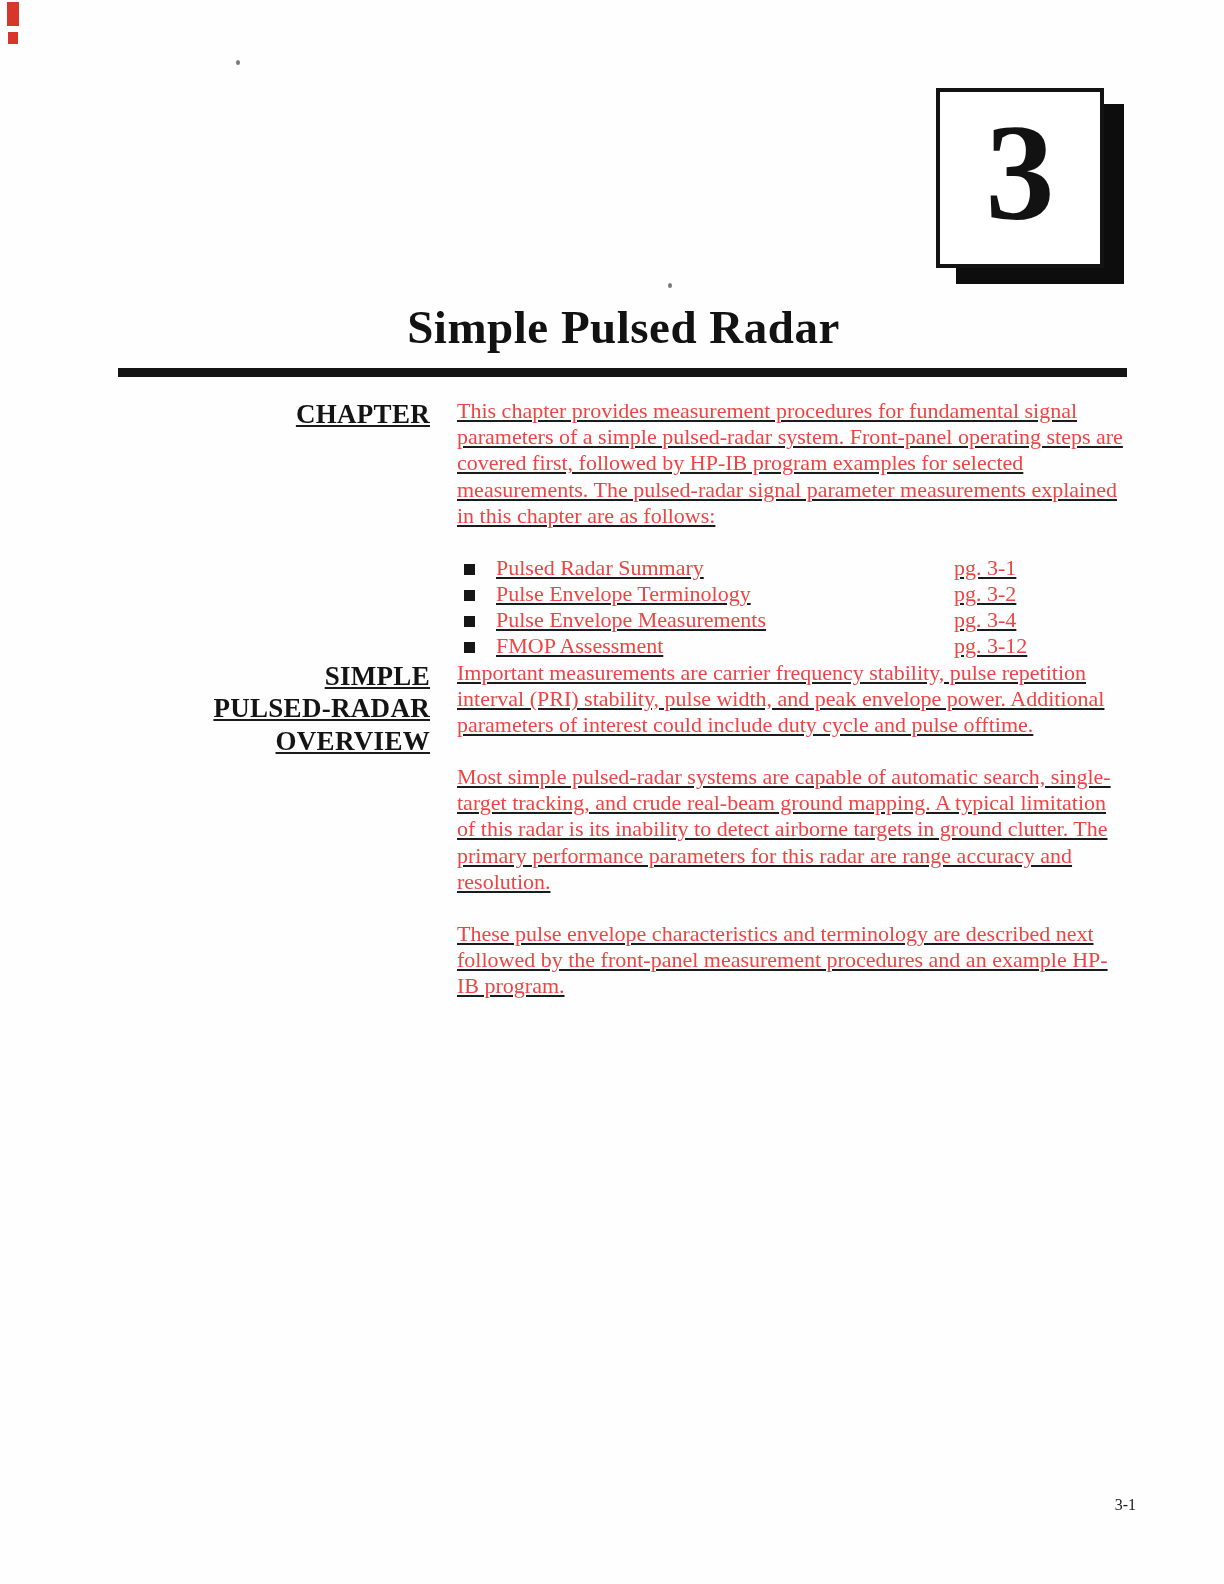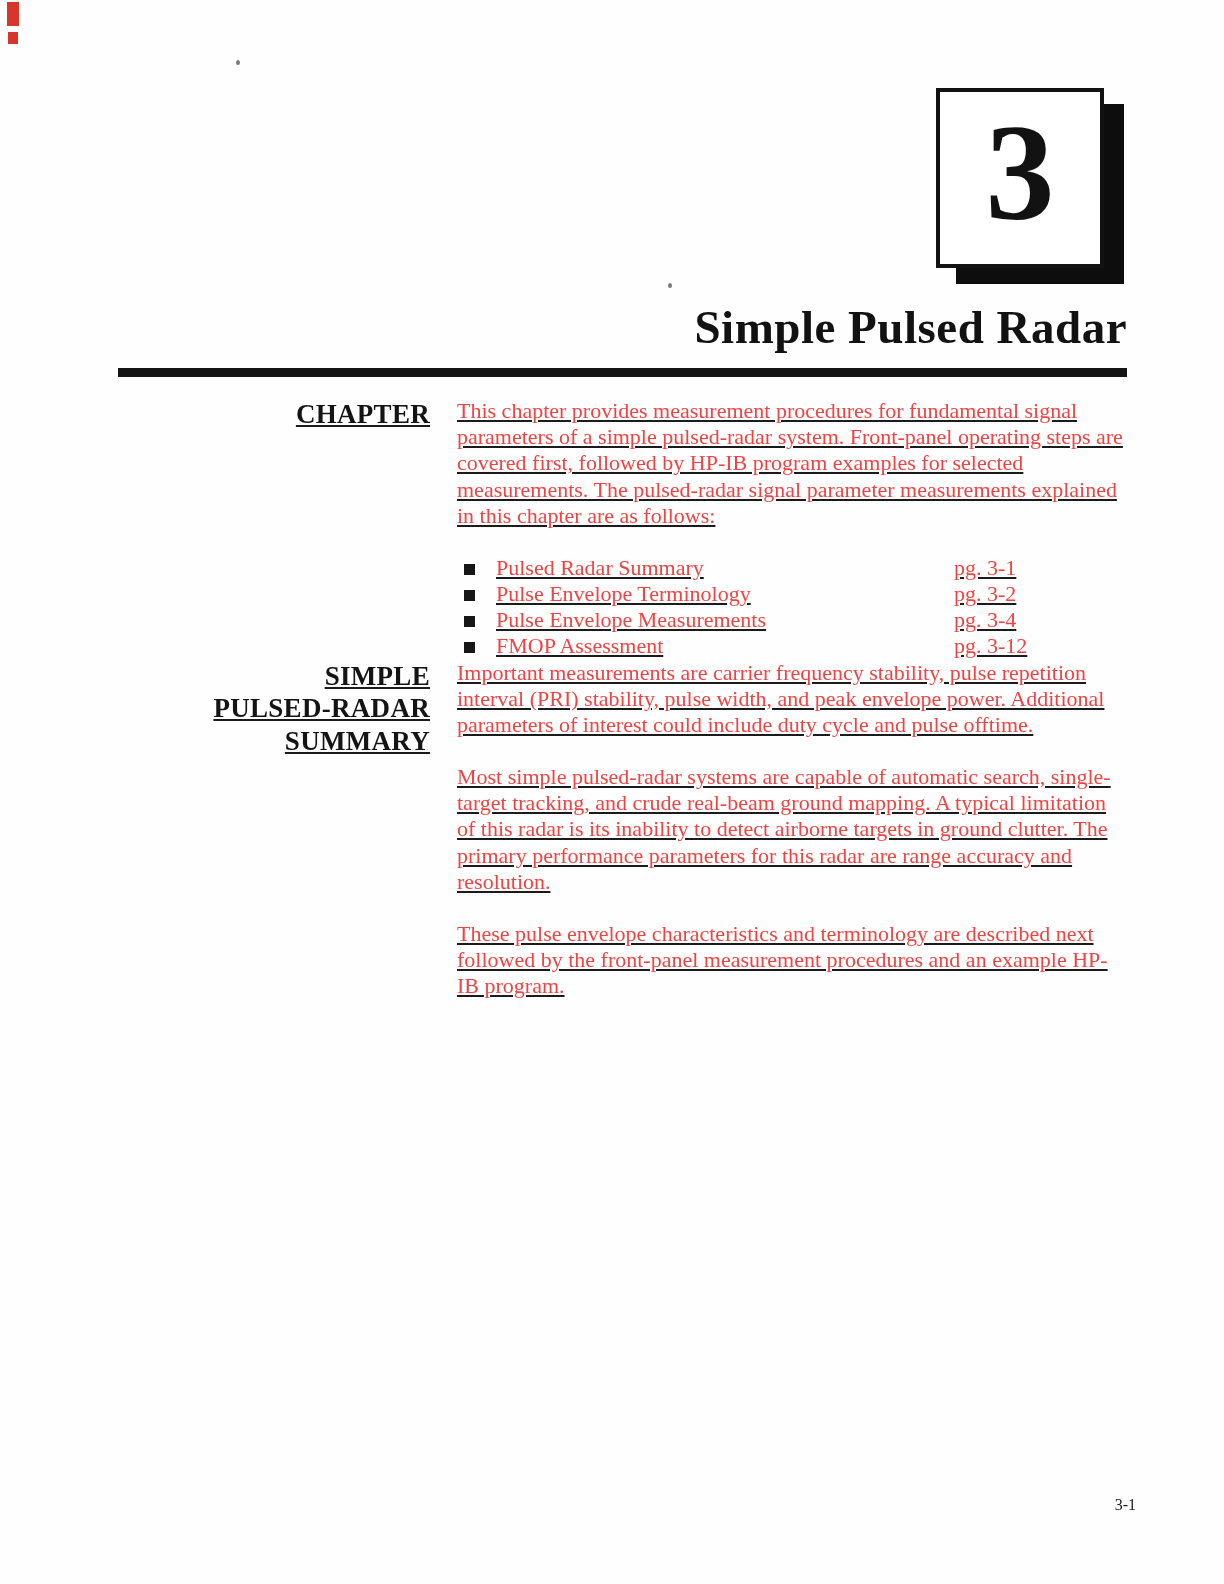--- a/index.html
+++ b/index.html
@@ -56,21 +56,21 @@
     color: #121212;
   }
 
   
   .doc-title {
     position: absolute;
     top: 300px;
     left: 120px;
     right: 97px;
     margin: 0;
-    text-align: right;
+    text-align: center;
     font-size: 47px;
     font-weight: bold;
     letter-spacing: 0.5px;
     color: #121212;
   }
   .title-rule {
     position: absolute;
     top: 368px;
     left: 118px;
     right: 97px;
@@ -190,21 +190,21 @@
             <span class="toc-page">pg. 3-12</span>
           </div>
         </div>
       </div>
     </section>
 
     <section class="row sect2">
       <div class="head">
         <div>SIMPLE</div>
         <div>PULSED-RADAR</div>
-        <div>SUMMARY</div>
+        <div>OVERVIEW</div>
       </div>
       <div class="body">
         <p class="para">Important measurements are carrier frequency stability, pulse repetition interval (PRI) stability, pulse width, and peak envelope power. Additional parameters of interest could include duty cycle and pulse offtime.</p>
         <p class="para">Most simple pulsed-radar systems are capable of automatic search, single-target tracking, and crude real-beam ground mapping. A typical limitation of this radar is its inability to detect airborne targets in ground clutter. The primary performance parameters for this radar are range accuracy and resolution.</p>
         <p class="para">These pulse envelope characteristics and terminology are described next followed by the front-panel measurement procedures and an example HP-IB program.</p>
       </div>
     </section>
 
   </div>
 

